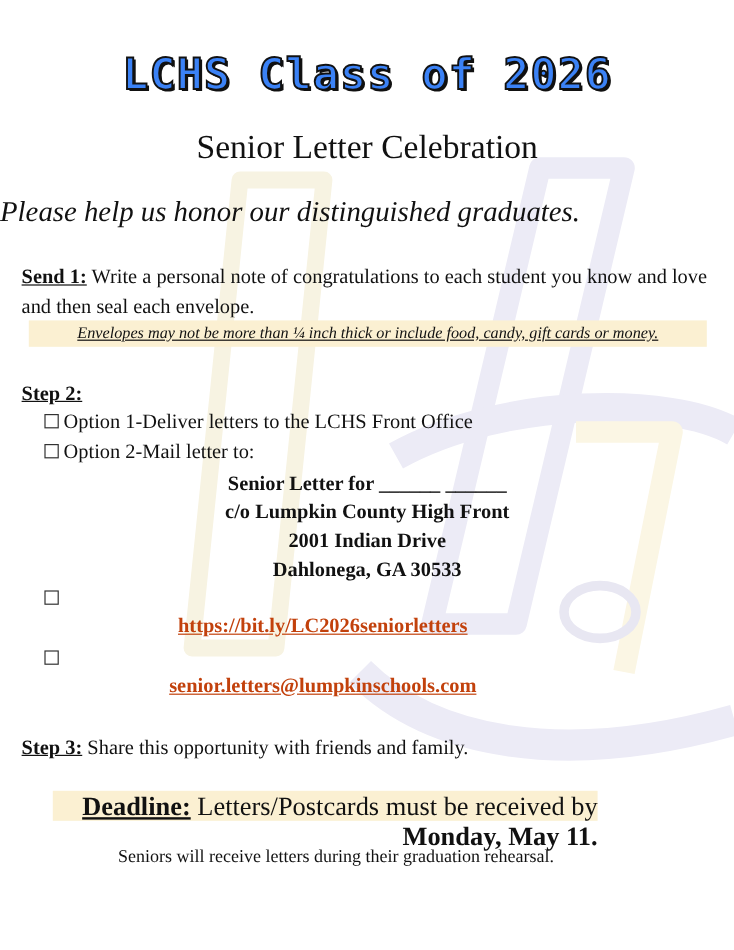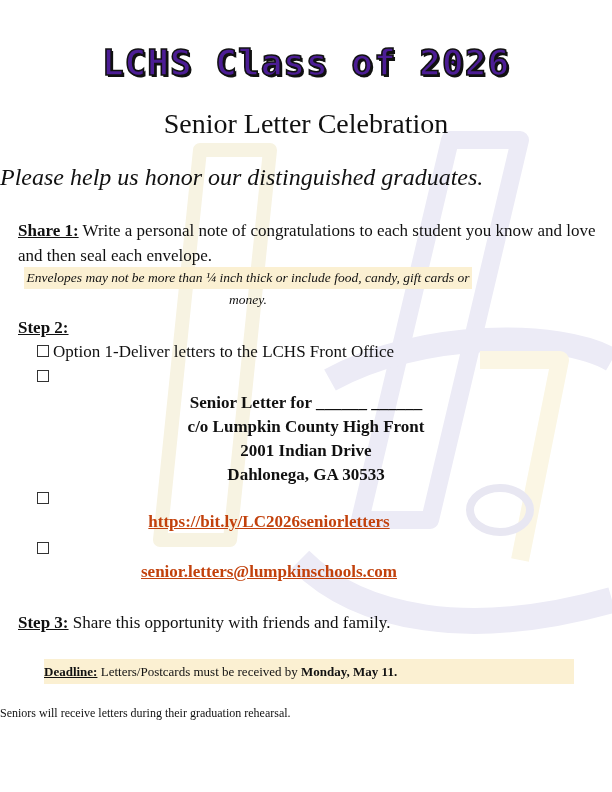--- a/index.html
+++ b/index.html
@@ -5,51 +5,51 @@
   html, body { margin: 0; padding: 0; }
   body {
     width: 612px; height: 792px; background: #ffffff; position: relative; overflow: hidden;
     font-family: "DejaVu Serif", "Liberation Serif", serif; color: #111;
   }
   .watermark { position: absolute; left: 0; top: 0; width: 612px; height: 792px; z-index: 0; pointer-events: none; }
   .content { position: relative; z-index: 1; }
   .title {
     position: absolute; top: 42px; left: 0; width: 612px; text-align: center;
     font-family: "DejaVu Sans Mono", "Liberation Mono", monospace; font-weight: bold;
-    font-size: 36px; letter-spacing: 1px; color: #4c1d95;
+    font-size: 36px; letter-spacing: 1px; color: #3b82f6;
     -webkit-text-stroke: 1.6px #111;
     text-shadow: 2px 2px 0 #111;
   }
   .subtitle {
     position: absolute; top: 108px; left: 0; width: 612px; text-align: center;
     font-family: "Liberation Serif", serif; font-size: 28px;
   }
   .tagline {
     position: absolute; top: 164px; left: 0; width: 612px; 
     font-family: "Liberation Serif", serif; font-style: italic; font-size: 24px;
   }
   .body-text { font-family: "Liberation Serif", serif; font-size: 17px; line-height: 25px; }
   .step-label { font-weight: bold; text-decoration: underline; }
   .step1 { position: absolute; top: 218px; left: 18px; width: 580px; }
   .note {
-    position: absolute; top: 267px; left: 24px; width: 448px; height: 22px;
+    position: absolute; top: 267px; left: 24px; width: 565px; height: 22px;
     background: #fbf0d2; font-family: "Liberation Serif", serif; font-style: italic;
-    font-size: 13.5px; line-height: 22px; text-align: center;
+    font-size: 13.5px; line-height: 22px; text-align: center; text-decoration: underline;
   }
   .step2 { position: absolute; top: 315px; left: 18px; }
   .option { position: absolute; left: 37px; font-family: "Liberation Serif", serif; font-size: 17px; line-height: 24px; white-space: nowrap; }
   .checkbox { display: inline-block; width: 10px; height: 10px; border: 1.2px solid #333; margin-right: 4px; vertical-align: 0px; }
   .addr { position: absolute; left: 0; width: 612px; text-align: center; font-family: "Liberation Serif", serif; font-weight: bold; font-size: 17px; line-height: 24px; }
   .link { position: absolute; left: 0; width: 538px; text-align: center; font-family: "Liberation Serif", serif; font-weight: bold; font-size: 17px; color: #c2410c; text-decoration: underline; }
   .step3 { position: absolute; top: 610px; left: 18px; }
   .deadline {
-    position: absolute; top: 659px; left: 44px; width: 530px; height: 25px;
-    background: #fbf0d2; font-family: "Liberation Serif", serif; font-size: 13px; line-height: 25px; text-align: left;
+    position: absolute; top: 659px; left: 44px; width: 454px; height: 25px;
+    background: #fbf0d2; font-family: "Liberation Serif", serif; font-size: 22px; line-height: 25px; text-align: right;
   }
-  .footer { position: absolute; top: 706px; left: 0; width: 560px; text-align: left; font-family: "Liberation Serif", serif; font-size: 12px; }
+  .footer { position: absolute; top: 706px; left: 0; width: 560px; text-align: center; font-family: "Liberation Serif", serif; font-size: 15px; }
 </style>
 </head>
 <body>
 
 <svg class="watermark" viewBox="0 0 612 792">
   <g fill="none" stroke-linejoin="round">
     <path d="M200 150 L270 150 L230 540 L160 540 Z" stroke="#f7f3e2" stroke-width="14"></path>
     <path d="M450 140 L520 140 L430 520 L360 520 Z" stroke="#ecebf6" stroke-width="18"></path>
     <path d="M330 380 C420 330 560 330 612 360" stroke="#ecebf6" stroke-width="24"></path>
     <path d="M300 560 C360 620 470 640 612 600" stroke="#ecebf6" stroke-width="26"></path>
@@ -57,33 +57,33 @@
     <ellipse cx="500" cy="510" rx="30" ry="22" stroke="#e8e7f2" stroke-width="8"></ellipse>
   </g>
 </svg>
 
 <div class="content">
   <div class="title">LCHS Class of 2026</div>
   <div class="subtitle">Senior Letter Celebration</div>
   <div class="tagline">Please help us honor our distinguished graduates.</div>
 
   <div class="step1 body-text">
-    <span class="step-label">Share 1:</span><span> Write a personal note of congratulations to each student you know and love and then seal each envelope.</span>
+    <span class="step-label">Send 1:</span><span> Write a personal note of congratulations to each student you know and love and then seal each envelope.</span>
   </div>
   <div class="note">Envelopes may not be more than ¼ inch thick or include food, candy, gift cards or money.</div>
 
   <div class="step2 body-text">
     <span class="step-label">Step 2:</span>
   </div>
 
   <div class="option" style="top:340px;">
     <span class="checkbox"></span><span>Option 1-Deliver letters to the LCHS Front Office</span>
   </div>
   <div class="option" style="top:365px;">
-    <span class="checkbox"></span>
+    <span class="checkbox"></span><span>Option 2-Mail letter to:</span>
   </div>
 
   <div class="addr" style="top:391px;">Senior Letter for ______   ______</div>
   <div class="addr" style="top:415px;">c/o Lumpkin County High Front</div>
   <div class="addr" style="top:439px;">2001 Indian Drive</div>
   <div class="addr" style="top:463px;">Dahlonega, GA 30533</div>
 
   <div class="option" style="top:487px;">
     <span class="checkbox"></span>
   </div>

